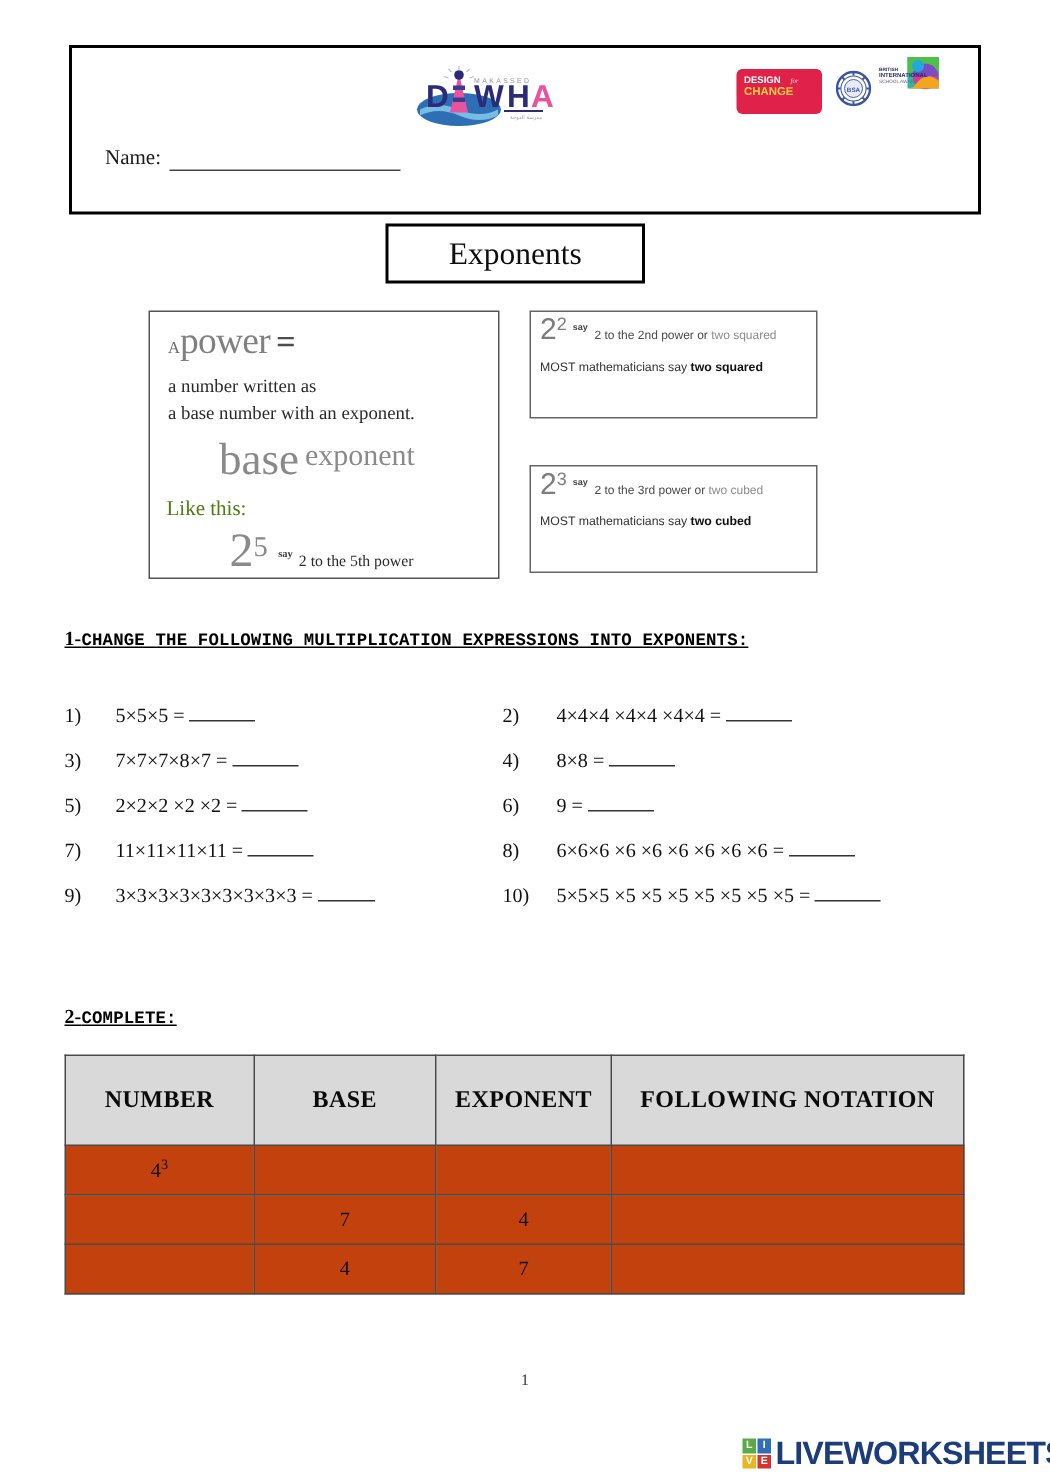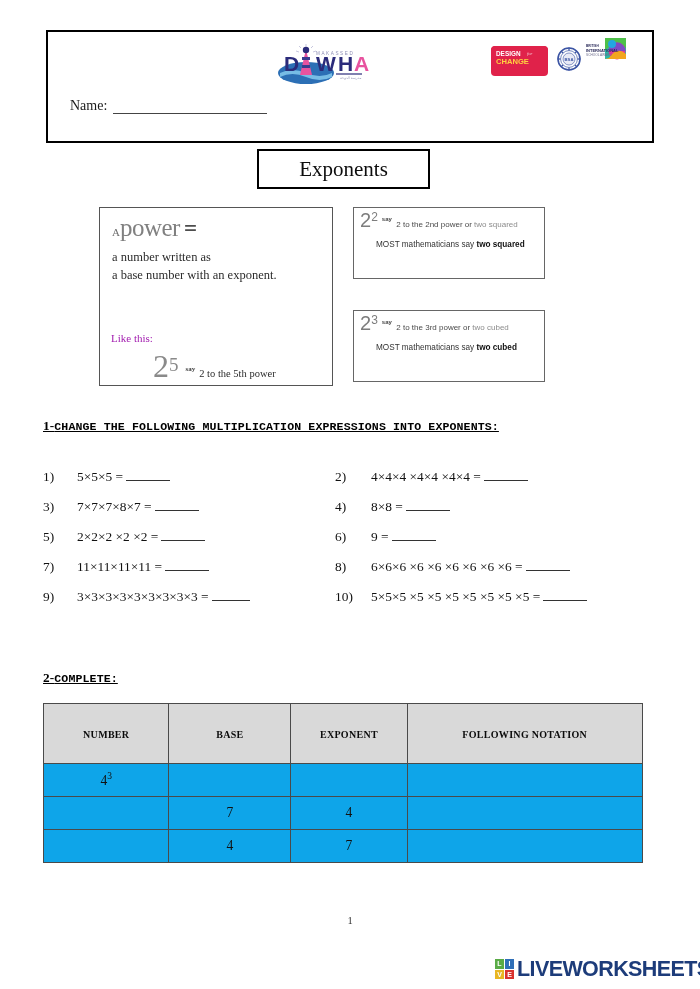--- a/index.html
+++ b/index.html
@@ -134,21 +134,21 @@
     white-space: pre-line;
   }
   .il-base-row {
     position: absolute; left: 46px; top: 82px;
     white-space: nowrap;
   }
   .il-base { font-size: 30px; color: #8a8a8a; }
   .il-exponent { font-size: 20px; color: #8a8a8a; vertical-align: super; }
   .il-like {
     position: absolute; left: 11px; top: 124px;
-    font-size: 11px; color: #a21caf;
+    font-size: 14px; color: #4d7c0f;
   }
   .il-ex-row {
     position: absolute; left: 53px; top: 140px;
     white-space: nowrap; color: #8a8a8a;
   }
   .il-two { font-size: 32px; }
   .il-five { font-size: 19px; vertical-align: super; }
   .il-say {
     font-size: 7px; color: #3b3b3b; vertical-align: super;
     margin-left: 7px; font-weight: bold;
@@ -167,21 +167,21 @@
     border: 1.4px solid #666; background: #fff; box-sizing: border-box;
     font-family: "Liberation Sans", sans-serif;
   }
   .ir-top { position: absolute; left: 6px; top: 1px; white-space: nowrap; }
   .ir-pow { font-size: 20px; color: #7d7d7d; }
   .ir-sup { font-size: 12px; vertical-align: super; color: #7d7d7d; }
   .ir-say { font-size: 6px; color: #444; vertical-align: super; margin-left: 4px; font-weight: bold; }
   .ir-desc { font-size: 8px; color: #4a4a4a; }
   .ir-desc .grey { color: #8c8c8c; }
   .ir-most {
-    position: absolute; left: 22px; top: 32px;
+    position: absolute; left: 6px; top: 32px;
     font-size: 8.2px; color: #333; white-space: nowrap;
   }
   .ir-most b { color: #111; }
   .ir-eqline {
     position: absolute; left: 5px; top: 44px;
     font-size: 21px; color: #7d7d7d; white-space: nowrap;
     letter-spacing: 1px;
   }
   .ir-eqline sup { font-size: 12px; }
 
@@ -238,25 +238,25 @@
     vertical-align: middle;
   }
   .tbl th {
     background: #d9d9d9;
     height: 57px;
     font-size: 13.6px;
     font-weight: bold;
     letter-spacing: 0.3px;
     color: #0b0b0b;
   }
-  .tbl th .sc { font-size: 10px; }
+  .tbl th .sc { font-size: 16px; }
   .tbl td {
     height: 30px;
     font-size: 13.6px;
-    background: #0ea5e9;
+    background: #c2410c;
     color: #111;
   }
   .tbl td sup { font-size: 9.5px; }
   .col-num { width: 125px; }
   .col-base { width: 122px; }
   .col-exp { width: 115px; }
   .col-exn { width: 238px; }
 
   
   .page-num {
@@ -380,20 +380,23 @@
 </div>
 
 <div class="title-box">Exponents</div>
 
 <div class="info-left">
   <div class="il-row1">
     <span class="il-a">A</span><span class="il-power">power</span> <span class="il-eq">=</span>
   </div>
   <div class="il-def">a number written as
 a base number with an exponent.</div>
+  <div class="il-base-row">
+    <span class="il-base">base</span> <span class="il-exponent">exponent</span>
+  </div>
   <div class="il-like">Like this:</div>
   <div class="il-ex-row">
     <span class="il-two">2</span><span class="il-five">5</span><span class="il-say">say</span> <span class="il-saytxt">2 to the 5th power</span>
   </div>
 </div>
 
 <div class="info-r1">
   <div class="ir-top">
     <span class="ir-pow">2</span><span class="ir-sup">2</span><span class="ir-say">say</span>
     <span class="ir-desc"><span>2 to the 2nd power or </span><span class="grey">two squared</span></span>

